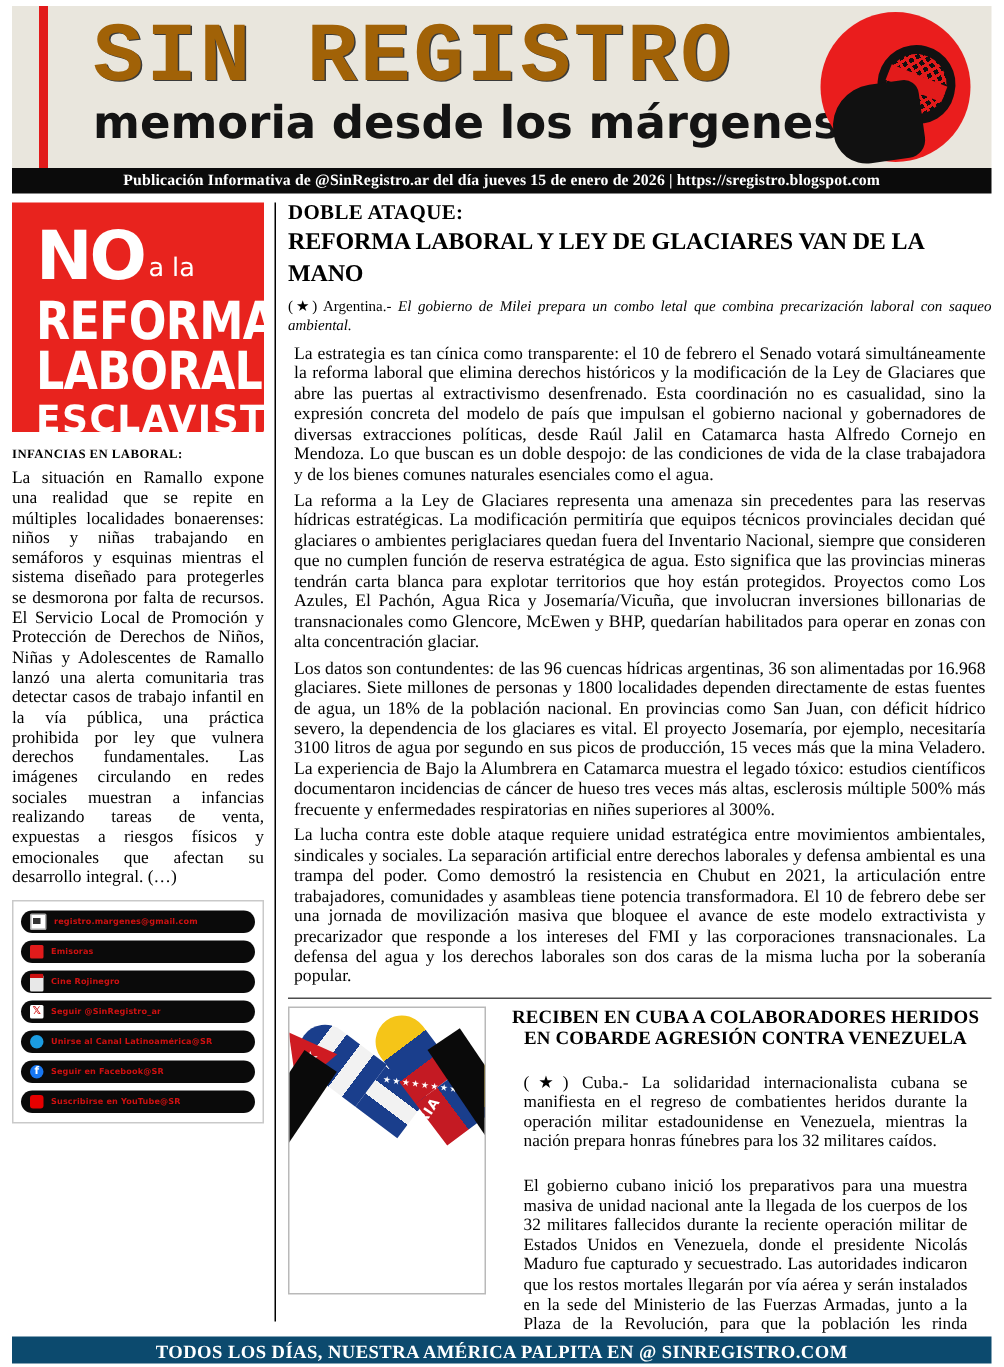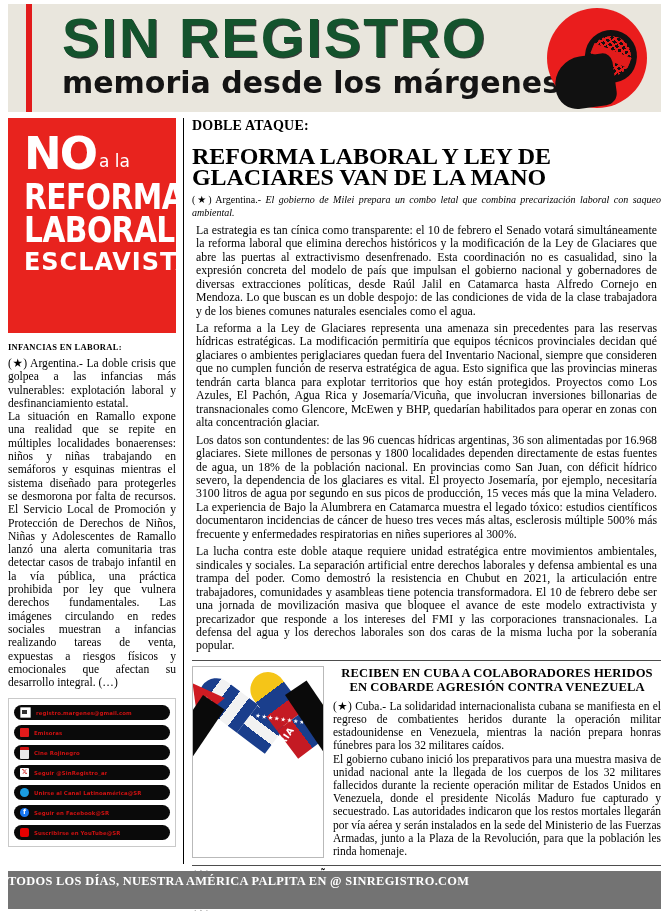--- a/index.html
+++ b/index.html
@@ -37,26 +37,26 @@
     width: 6px;
     background: #e21b1b;
   }
   .masthead-text {
     position: absolute;
     left: 54px;
     top: 4px;
     right: 150px;
   }
   .mast-title {
-    font-family: Liberation Sans, sans-serif;
+    font-family: Liberation Mono, monospace;
     font-weight: bold;
     font-size: 56px;
     letter-spacing: 2px;
     line-height: 60px;
-    color: #14532d;
+    color: #a16207;
     white-space: nowrap;
     text-shadow: 1px 1px 0 #3a3a3a;
   }
   .mast-sub {
     font-family: "DejaVu Sans", sans-serif;
     font-weight: bold;
     font-size: 30px;
     line-height: 34px;
     color: #141414;
     margin-top: -2px;
@@ -146,21 +146,21 @@
   .col-right {
     flex: 1 1 auto;
     padding-left: 8px;
     box-sizing: border-box;
     position: relative;
   }
 
   
   .poster {
     background: #e8231e;
-    height: 215px;
+    height: 153px;
     position: relative;
     color: #fff;
     font-family: "DejaVu Sans", sans-serif;
     overflow: hidden;
   }
   .poster-inner {
     position: absolute;
     left: 16px; right: 10px; top: 16px;
   }
   .poster-no {
@@ -269,23 +269,23 @@
   
   .kicker {
     font-family: "Liberation Serif", serif;
     font-weight: bold;
     font-size: 14px;
     letter-spacing: .2px;
   }
   .main-headline {
     font-family: "Liberation Serif", serif;
     font-weight: bold;
-    font-size: 24px;
+    font-size: 16px;
     line-height: 21px;
-    margin-top: 12px;
+    margin-top: 0px;
     letter-spacing: -0.1px;
   }
   .lede {
     font-size: 10px;
     line-height: 13.4px;
     text-align: justify;
     margin-top: 5px;
   }
   .lede .ital { font-style: italic; }
   .article-body {
@@ -405,21 +405,21 @@
     text-align: center;
     letter-spacing: .1px;
   }
   .cuba-body {
     font-size: 11.5px;
     line-height: 13.2px;
     text-align: justify;
     margin-top: 5px;
     hyphens: auto;
   }
-  .cuba-body p { margin: 0; }
+  .cuba-body p { margin: 16px; }
 
   
   .briefs {
     border-top: 1px solid #4d4d4d;
     margin-top: 7px;
     padding-top: 3px;
   }
   .brief-head {
     font-family: "Liberation Serif", serif;
     font-weight: bold;
@@ -430,28 +430,28 @@
   .brief-sub {
     font-size: 10.6px;
     line-height: 12.4px;
     margin-bottom: 1px;
   }
 
   
   .footer {
     position: absolute;
     left: 8px; right: 8px; bottom: 6px;
-    background: #737373;
+    background: #0c4a6e;
     color: #fff;
-    text-align: left;
+    text-align: center;
     font-family: "Liberation Serif", serif;
     font-weight: bold;
     font-size: 12.4px;
     line-height: 21px;
-    height: 38px;
+    height: 18px;
     letter-spacing: .3px;
   }
 </style>
 </head>
 <body>
 
 <div class="page">
 
   <div class="masthead">
     <div class="masthead-redbar"></div>
@@ -462,39 +462,39 @@
     <div class="mast-mic">
       <div class="mic-circle"></div>
       <div class="mic-shape">
         <div class="mic-head"></div>
         <div class="mic-grille"></div>
         <div class="mic-stick"></div>
         <div class="mic-hand"></div>
       </div>
     </div>
   </div>
+  <div class="tagline">Publicación Informativa de @SinRegistro.ar del día jueves 15 de enero de 2026 | https://sregistro.blogspot.com</div>
 
   <div class="body-grid">
 
     <div class="col-left">
 
       <div class="poster">
         <div class="poster-inner">
           <div class="poster-no">
             <span>NO</span><span class="poster-ala">a la</span>
           </div>
           <div class="poster-line">REFORMA</div>
           <div class="poster-line">LABORAL</div>
           <div class="poster-esc">ESCLAVISTA</div>
         </div>
       </div>
 
       <div class="kicker-small">INFANCIAS EN LABORAL:</div>
       <div class="left-body">
-        <p>(★) Argentina.- La doble crisis que golpea a las infancias más vulnerables: explotación laboral y desfinanciamiento estatal.</p>
         <p>La situación en Ramallo expone una realidad que se repite en múltiples localidades bonaerenses: niños y niñas trabajando en semáforos y esquinas mientras el sistema diseñado para protegerles se desmorona por falta de recursos. El Servicio Local de Promoción y Protección de Derechos de Niños, Niñas y Adolescentes de Ramallo lanzó una alerta comunitaria tras detectar casos de trabajo infantil en la vía pública, una práctica prohibida por ley que vulnera derechos fundamentales. Las imágenes circulando en redes sociales muestran a infancias realizando tareas de venta, expuestas a riesgos físicos y emocionales que afectan su desarrollo integral. (…)</p>
       </div>
 
       <div class="social-box">
         <div class="social-btn">
           <span class="sb-icon ic-mail"></span>
           <span class="sb-label">registro.margenes@gmail.com</span>
         </div>
         <div class="social-btn">
           <span class="sb-icon ic-radio"></span>

